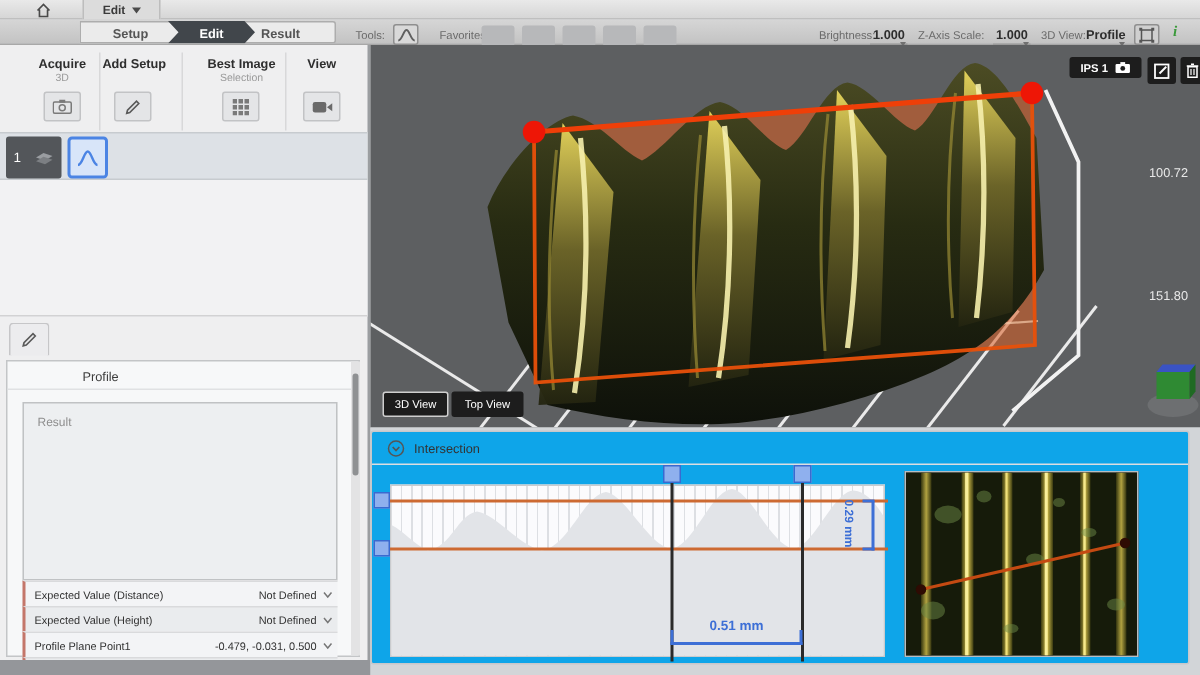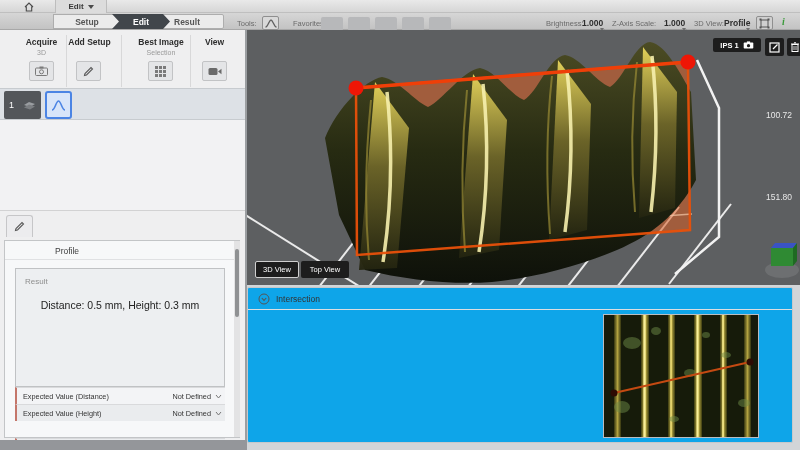--- a/index.html
+++ b/index.html
@@ -222,33 +222,39 @@
         <path d="M1.5,9.5 L2,7.5 L8,1.5 L9.5,3 L3.5,9 Z" fill="none" stroke="#5a5a5a" stroke-width="1.1"></path>
       </svg>
     </div>
 
     <div class="abs" id="profile-panel">
       <span class="abs" id="profile-title">Profile</span>
       <div class="abs" id="profile-sep"></div>
 
       <div class="abs" id="result-box">
         <span class="abs" id="result-label">Result</span>
-        <span class="abs" id="result-value">Distance: 0.5 mm, Height: 0.3 mm</span>
       </div>
 
       <div class="abs prop-row" style="top:146px; left:10px; width:210px">
         <span class="prop-label">Expected Value (Distance)</span>
         <span class="prop-value">Not Defined</span>
         <svg class="row-chev" width="7" height="5" viewBox="0 0 7 5">
             <path d="M1,1 L3.5,4 L6,1" fill="none" stroke="#777" stroke-width="1"></path>
           </svg>
       </div>
       <div class="abs prop-row" style="top:163px; left:10px; width:210px; background:#eaecee">
         <span class="prop-label">Expected Value (Height)</span>
         <span class="prop-value">Not Defined</span>
+        <svg class="row-chev" width="7" height="5" viewBox="0 0 7 5">
+            <path d="M1,1 L3.5,4 L6,1" fill="none" stroke="#777" stroke-width="1"></path>
+          </svg>
+      </div>
+      <div class="abs prop-row" style="top:180px; left:10px; width:210px">
+        <span class="prop-label">Profile Plane Point1</span>
+        <span class="prop-value">-0.479, -0.031, 0.500</span>
         <svg class="row-chev" width="7" height="5" viewBox="0 0 7 5">
             <path d="M1,1 L3.5,4 L6,1" fill="none" stroke="#777" stroke-width="1"></path>
           </svg>
       </div>
       <div class="abs prop-row" style="top:197px; left:10px; width:210px; background:#eaecee; border-bottom:1px solid #d9dadc">
         <span class="prop-label">Profile Plane Point2</span>
         <span class="prop-value">0.472, 0.039, 0.500</span>
         <svg class="row-chev" width="7" height="5" viewBox="0 0 7 5">
             <path d="M1,1 L3.5,4 L6,1" fill="none" stroke="#777" stroke-width="1"></path>
           </svg>
@@ -363,20 +369,48 @@
     <div class="abs" id="ix-panel">
       <div class="abs" id="ix-header">
         <svg width="12" height="12" viewBox="0 0 12 12">
           <circle cx="6" cy="6" r="5" fill="none" stroke="#555" stroke-width="1"></circle>
           <path d="M3.8,5 L6,7.4 L8.2,5" fill="none" stroke="#555" stroke-width="1.1"></path>
         </svg>
         <span id="ix-title">Intersection</span>
       </div>
       <div class="abs" id="ix-sep"></div>
 
+      <div class="abs" id="ix-chart">
+        <svg class="abs" style="left:0; top:0" width="328" height="113" viewBox="0 0 328 113">
+          <path d="M0,26 C8,30 14,38 24,43 C40,41 44,19 57,17 C70,19 84,39 100,43
+                   C118,41 128,6 143,4 C156,6 170,38 186,42 C202,40 212,4 227,2
+                   C240,4 252,38 268,42 C282,40 294,4 308,3 C318,4 324,14 328,20
+                   L328,113 L0,113 Z" fill="#e2e4e8"></path>
+        </svg>
+
+        <div class="abs orange-line" style="top:9px"></div>
+        <div class="abs orange-line" style="top:41px"></div>
+        <div class="abs h-handle" style="top:4px"></div>
+        <div class="abs h-handle" style="top:36px"></div>
+
+        <div class="abs v-line" style="left:186px"></div>
+        <div class="abs v-line" style="left:273px"></div>
+        <div class="abs v-handle" style="left:181px"></div>
+        <div class="abs v-handle" style="left:268px"></div>
+
+        <div class="abs" id="dim-line"></div>
+        <div class="abs dim-tick" style="left:186px"></div>
+        <div class="abs dim-tick" style="left:272px"></div>
+        <span class="abs" id="dim-label">0.51 mm</span>
+
+        <div class="abs" id="vdim-line"></div>
+        <div class="abs vdim-tick" style="top:9px"></div>
+        <div class="abs vdim-tick" style="top:41px"></div>
+        <span class="abs" id="vdim-label">0.29 mm</span>
+      </div>
 
       <div class="abs" id="cam-image">
         <svg width="154" height="122" viewBox="0 0 154 122">
           <defs>
             <linearGradient id="stripeG" x1="0" y1="0" x2="1" y2="0">
               <stop offset="0%" stop-color="#3a3a10"></stop>
                 <stop offset="50%" stop-color="#d8c44e"></stop>
                 <stop offset="100%" stop-color="#3a3a10"></stop>
             </linearGradient>
           </defs>

